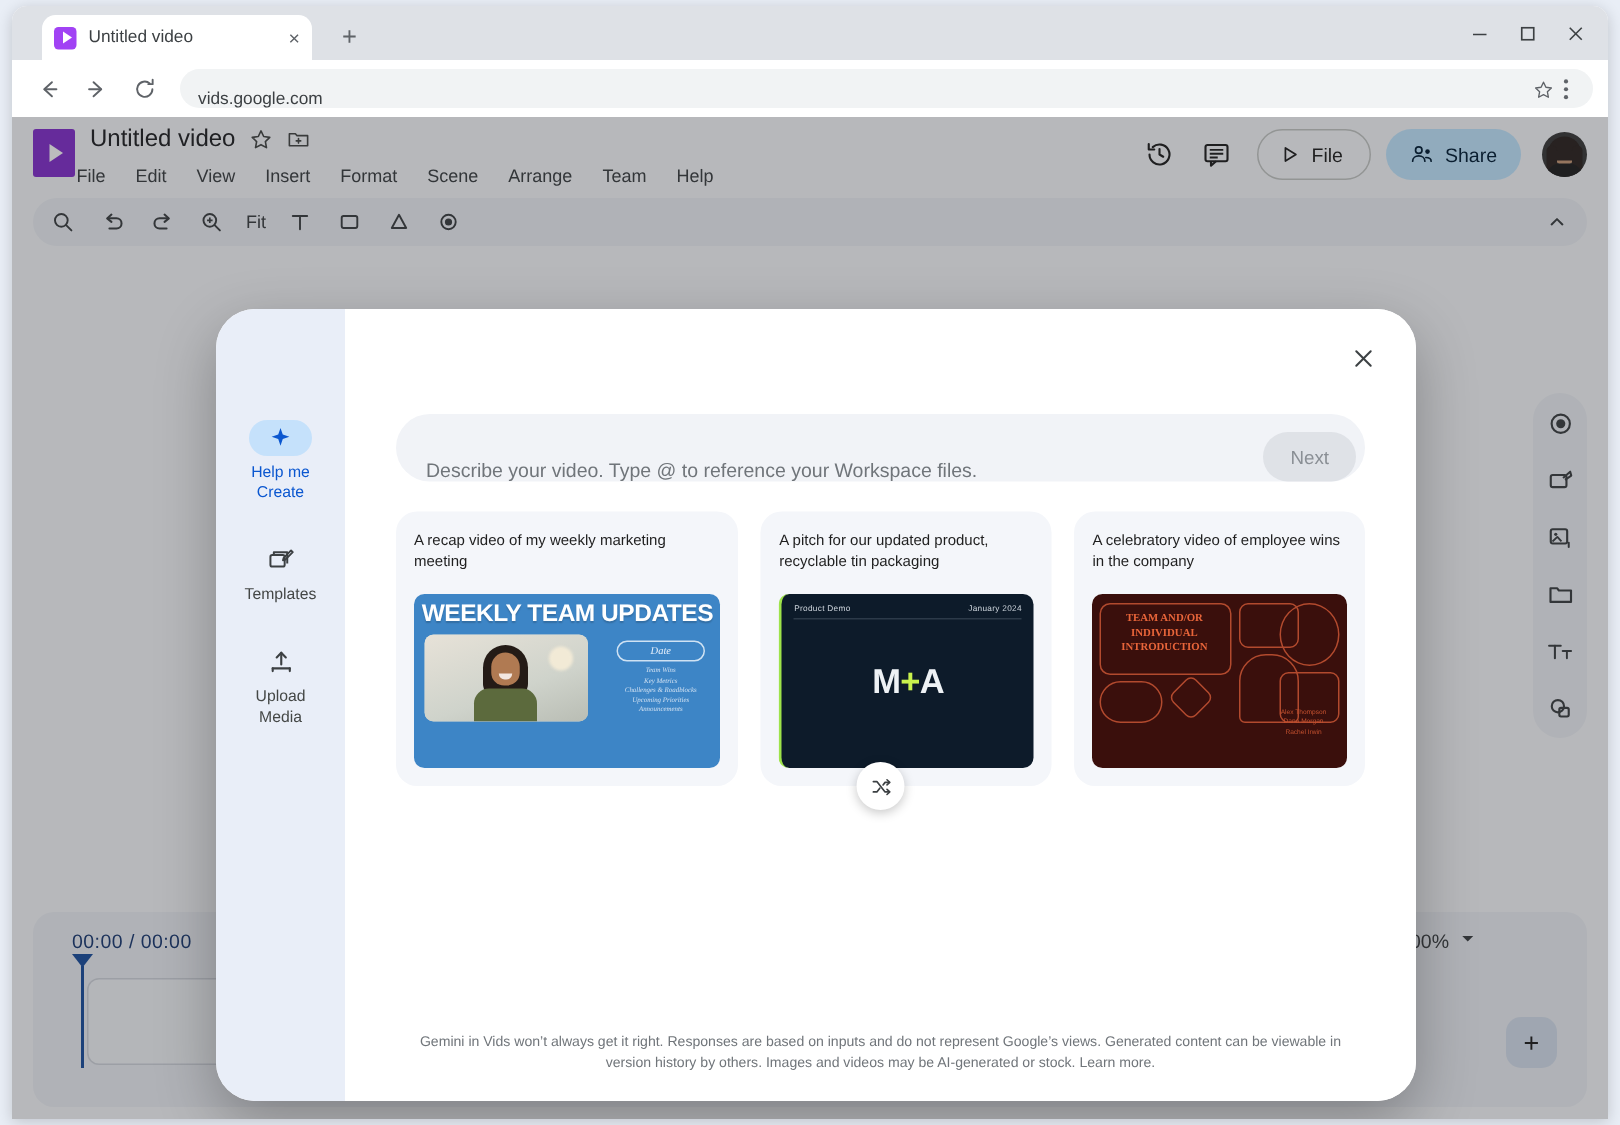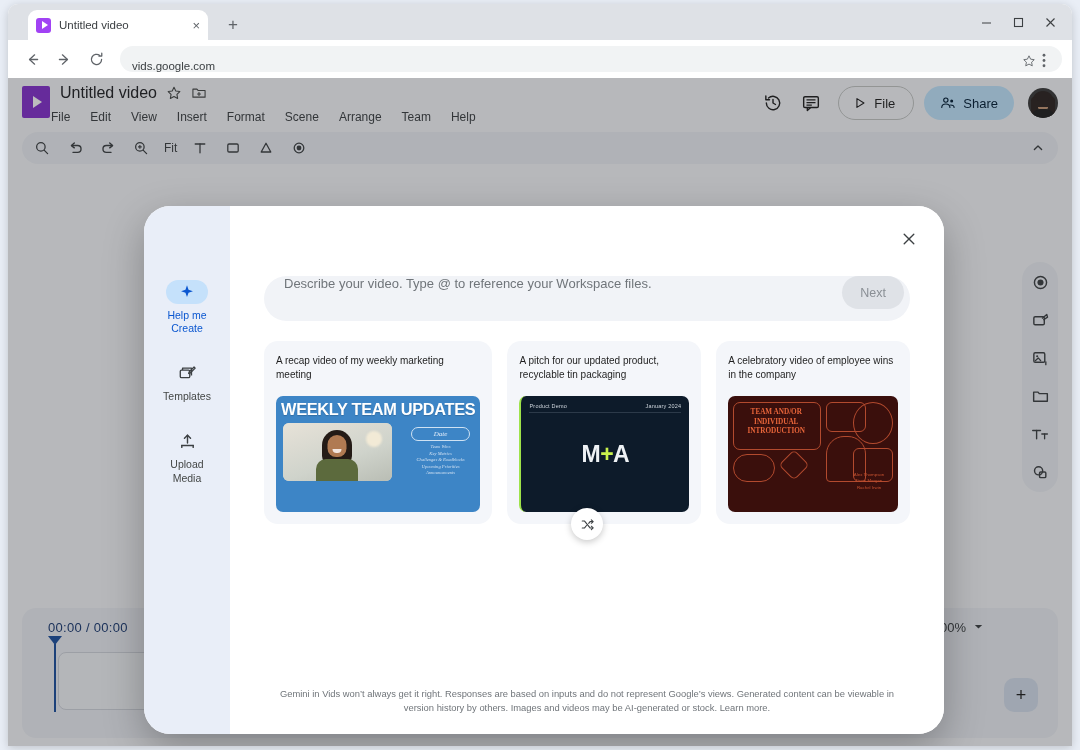--- a/index.html
+++ b/index.html
@@ -174,21 +174,21 @@
   .greet{ margin-top:24px; }
   .greet-1{
     font-size:31px;font-weight:400;letter-spacing:-.2px;line-height:1.22;
     background:linear-gradient(90deg,#1b72e8 0%,#4b8df8 55%,#77a6f7 100%);
     -webkit-background-clip:text;background-clip:text;color:transparent;
   }
   .greet-2{ font-size:31px;font-weight:400;color:#3c4043;letter-spacing:-.2px;line-height:1.22; }
 
   .prompt-bar{
     margin-top:30px;height:45px;background:#f1f3f7;border-radius:23px;
-    display:flex;align-items:flex-start;padding:0 6px 0 20px;
+    display:flex;align-items:flex-end;padding:0 6px 0 20px;
   }
   .prompt-input{
     flex:1 1 auto;border:0;background:transparent;outline:none;
     font-family:"Liberation Sans",sans-serif;font-size:13px;color:#3c4043;
   }
   .prompt-input::placeholder{ color:#70757a; }
   .next-btn{
     height:33px;padding:0 18px;border-radius:17px;background:#dfe2e7;
     display:flex;align-items:center;justify-content:center;
     font-size:12.5px;color:#8a8f95;cursor:pointer;

